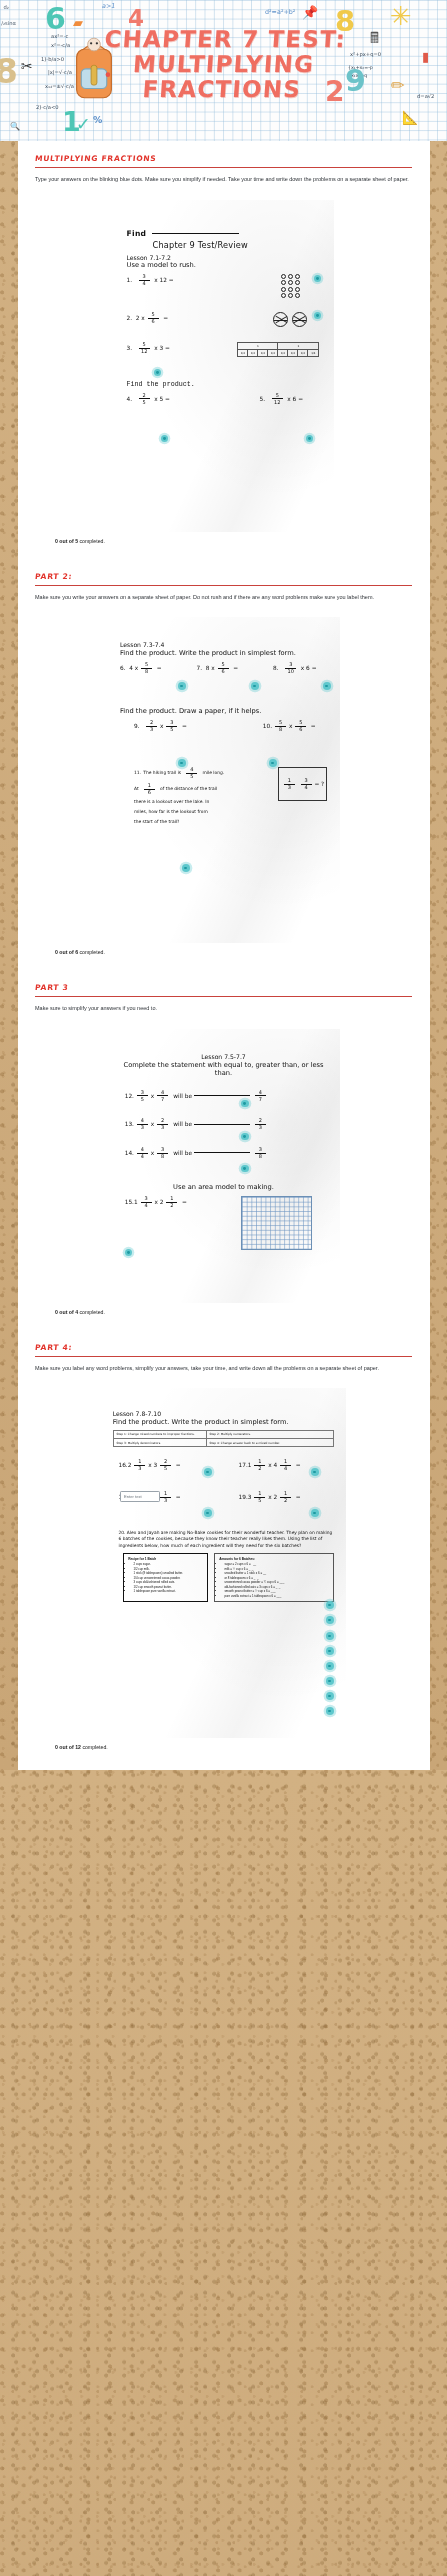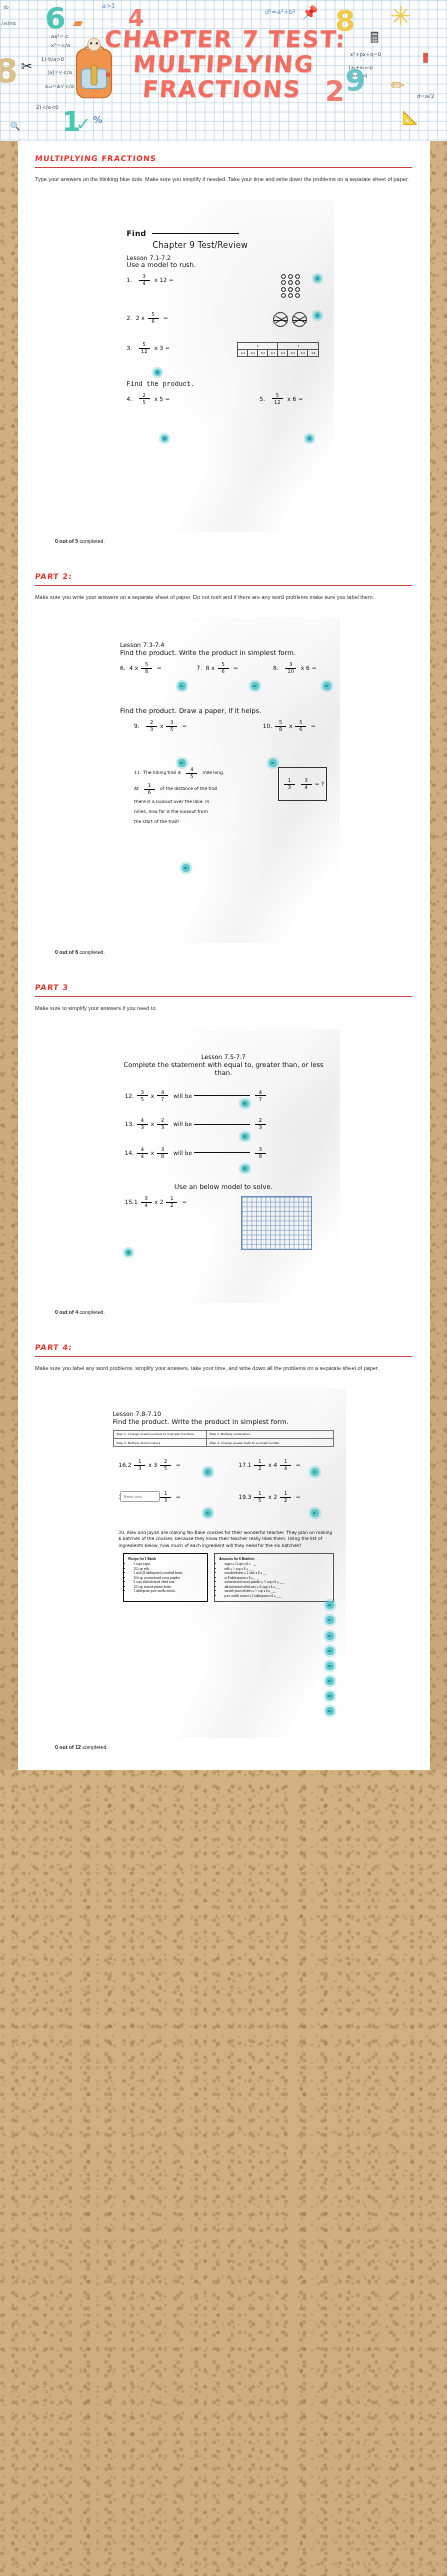--- a/index.html
+++ b/index.html
@@ -570,21 +570,21 @@
           <span style="margin:0 2.3px;">will be</span>
           <span style="display:inline-block;width:56px;border-bottom:0.6px solid #111;"></span>
           <span class="frac" style="margin-left:4.7px;">
             <span class="n">3</span>
             <span class="bar"></span>
             <span class="d">8</span>
           </span>
         </div>
       </div>
 
-      <div class="ws-directive" style="margin-top:24.5px;">Use an below model to solve.</div>
+      <div class="ws-directive" style="margin-top:24.5px;">Use an area model to making.</div>
 
       <div class="prob-row" style="justify-content:space-between;padding-right:15px;">
         <div class="prob" style="padding-left:4.7px;">
           <span class="num">15.</span>
           <span>1</span>
           <span class="frac">
             <span class="n">3</span>
             <span class="bar"></span>
             <span class="d">4</span>
           </span>

